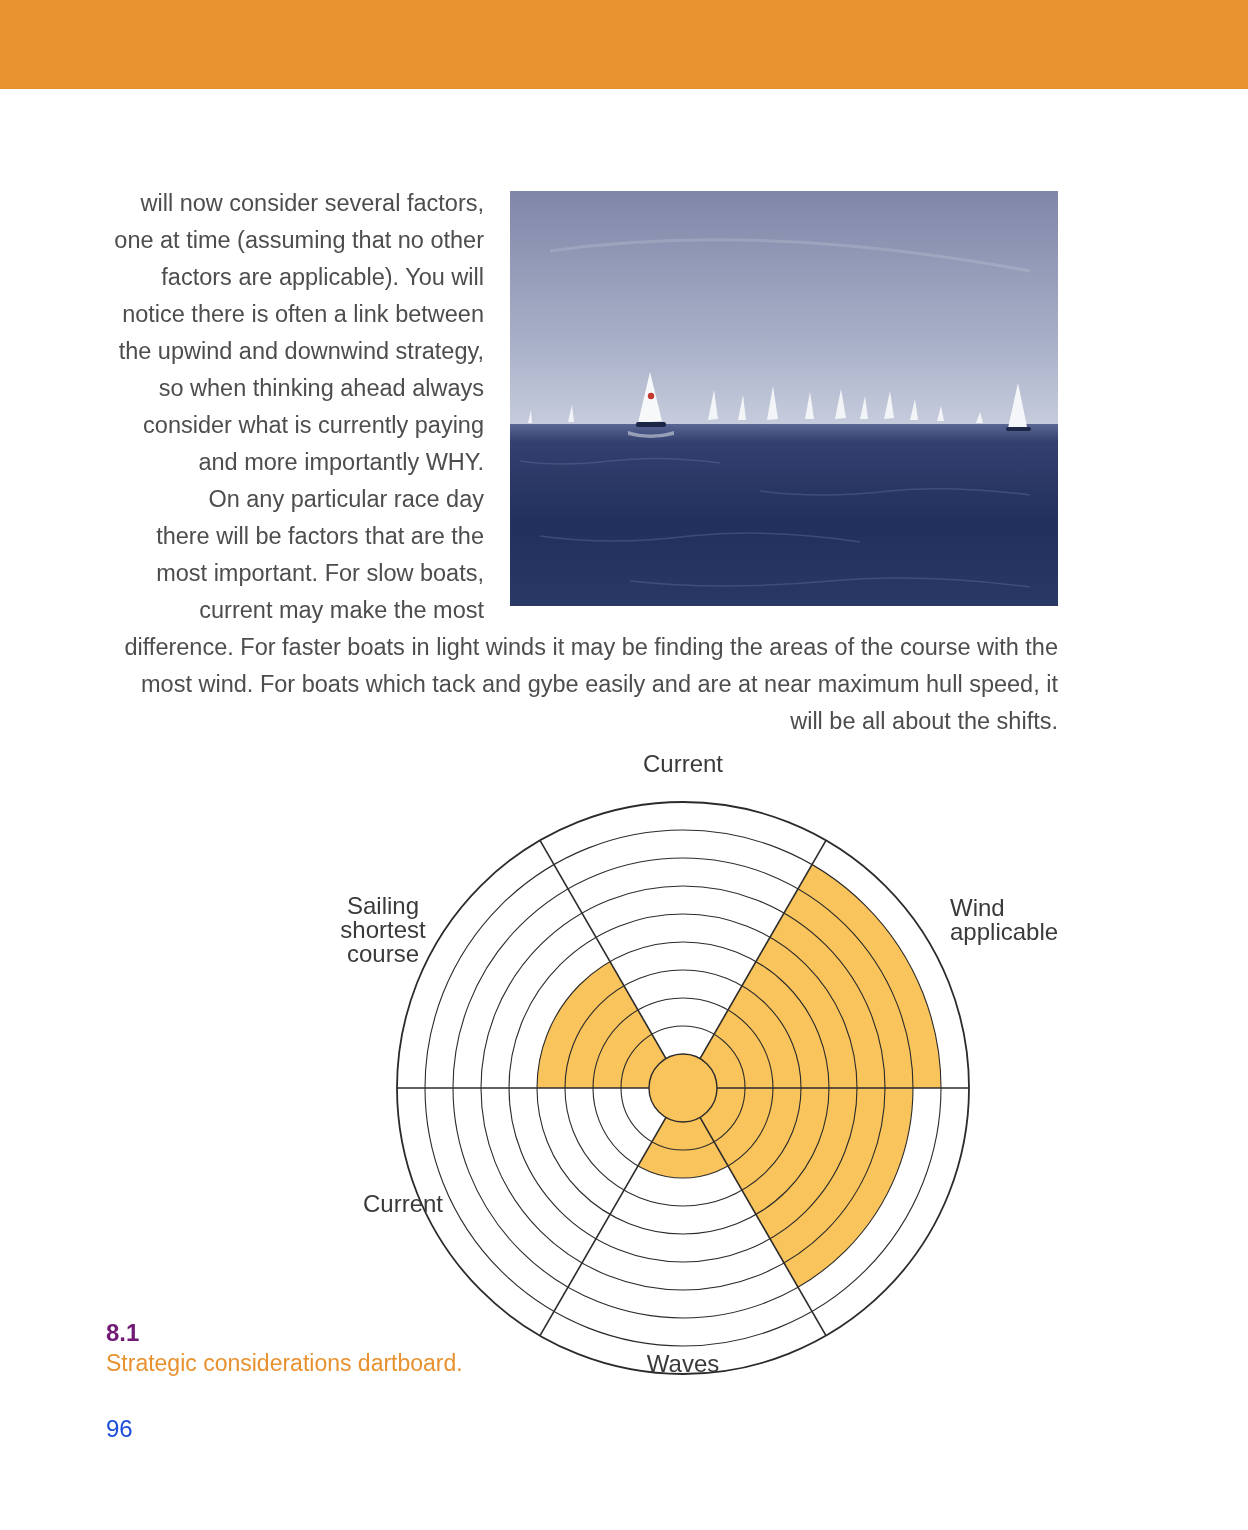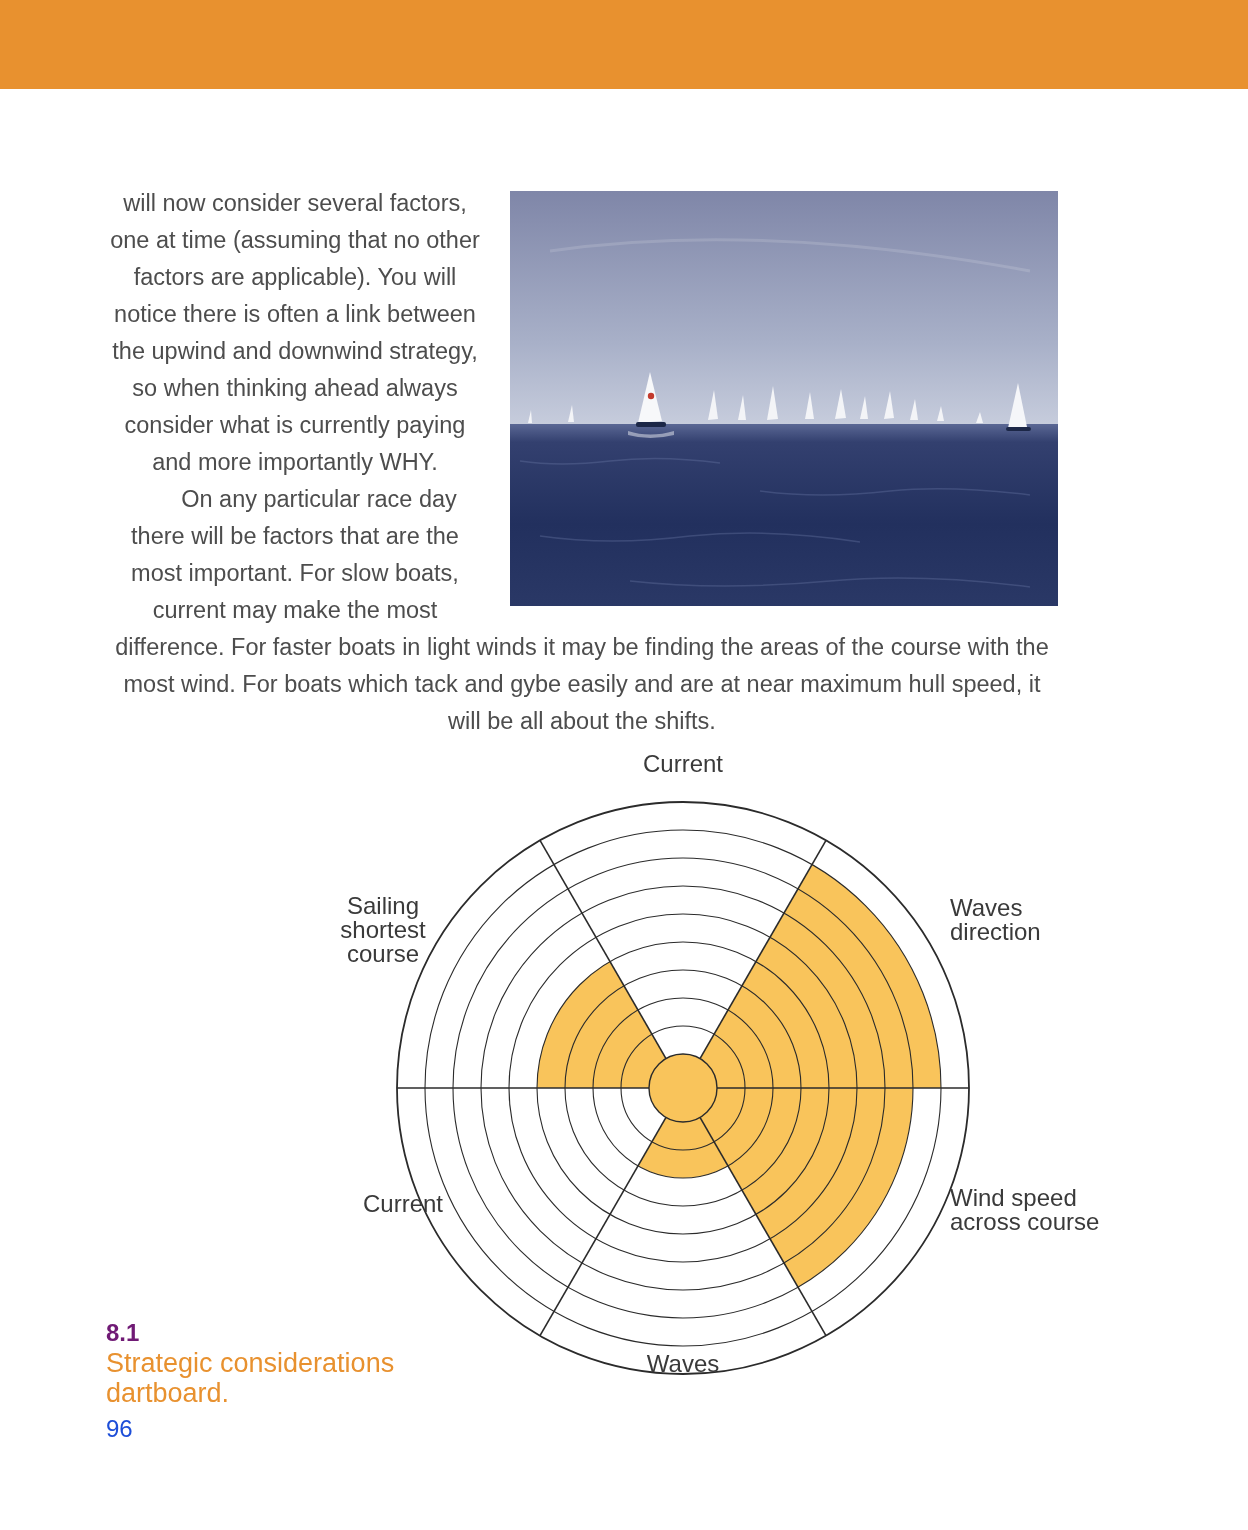--- a/index.html
+++ b/index.html
@@ -12,21 +12,21 @@
   .topbar {
     position:absolute; top:0; left:0; width:100%; height:89px;
     background:#E8912F;
   }
   .content { position:absolute; left:106px; top:89px; width:1040px; }
 
   
   .article {
     margin-top:96px; width:952px;
     font-size:23.5px; line-height:37px; color:#4d4d4d;
-    text-align:center;
+    text-align:right;
   }
   .photo-wrap {
     float:right; width:548px; height:415px; margin:6px 0 14px 26px;
     background:#2a3a68;
   }
   .photo-wrap svg { display:block; }
   .para { margin:0; }
   .para.indent { text-indent:48px; }
 
   
@@ -37,21 +37,21 @@
   }
   .lbl-current   { left:267px; top:6px;   width:620px; text-align:center; }
   .lbl-sailing   { left:212px; top:148px; width:130px; text-align:center; }
   .lbl-winddir   { left:844px; top:150px; width:120px; text-align:left; }
   .lbl-shifts    { left:232px; top:446px; width:130px; text-align:center; }
   .lbl-windspeed { left:844px; top:440px; width:160px; text-align:left; }
   .lbl-waves     { left:267px; top:606px; width:620px; text-align:center; }
 
   .fig-caption { position:absolute; left:0; top:572px; width:360px; }
   .fig-number  { font-size:24px; font-weight:bold; color:#701a75; line-height:30px; }
-  .fig-text    { font-size:27px; color:#E8912F; line-height:30px; }
+  .fig-text    { font-size:23px; color:#E8912F; line-height:30px; }
 
   .page-number {
     position:absolute; left:106px; top:1415px;
     font-size:24px; color:#1d4ed8;
   }
 </style>
 </head>
 <body>
 
 <div class="page">
@@ -140,22 +140,21 @@
           <line x1="344.00" y1="310.00" x2="596.00" y2="310.00" stroke="#2b2b2b" stroke-width="1.6"></line>
           <line x1="327.00" y1="280.56" x2="453.00" y2="62.32" stroke="#2b2b2b" stroke-width="1.6"></line>
           <line x1="293.00" y1="280.56" x2="167.00" y2="62.32" stroke="#2b2b2b" stroke-width="1.6"></line>
           <line x1="276.00" y1="310.00" x2="24.00" y2="310.00" stroke="#2b2b2b" stroke-width="1.6"></line>
           <line x1="293.00" y1="339.44" x2="167.00" y2="557.68" stroke="#2b2b2b" stroke-width="1.6"></line>
           <line x1="327.00" y1="339.44" x2="453.00" y2="557.68" stroke="#2b2b2b" stroke-width="1.6"></line>
           <circle cx="310" cy="310" r="34" fill="#F9C45B" stroke="#2b2b2b" stroke-width="1.4"></circle>
         </svg>
 
       <div class="board-label lbl-current">Current</div>
-      <div class="board-label lbl-winddir">Waves direction</div>
-      <div class="board-label lbl-windspeed">Wind speed across course</div>
+      <div class="board-label lbl-winddir">Wind applicable</div>
       <div class="board-label lbl-waves">Waves</div>
       <div class="board-label lbl-shifts">Current</div>
       <div class="board-label lbl-sailing">Sailing shortest course</div>
 
       <div class="fig-caption">
         <div class="fig-number">8.1</div>
         <div class="fig-text">Strategic considerations dartboard.</div>
       </div>
 
     </div>

